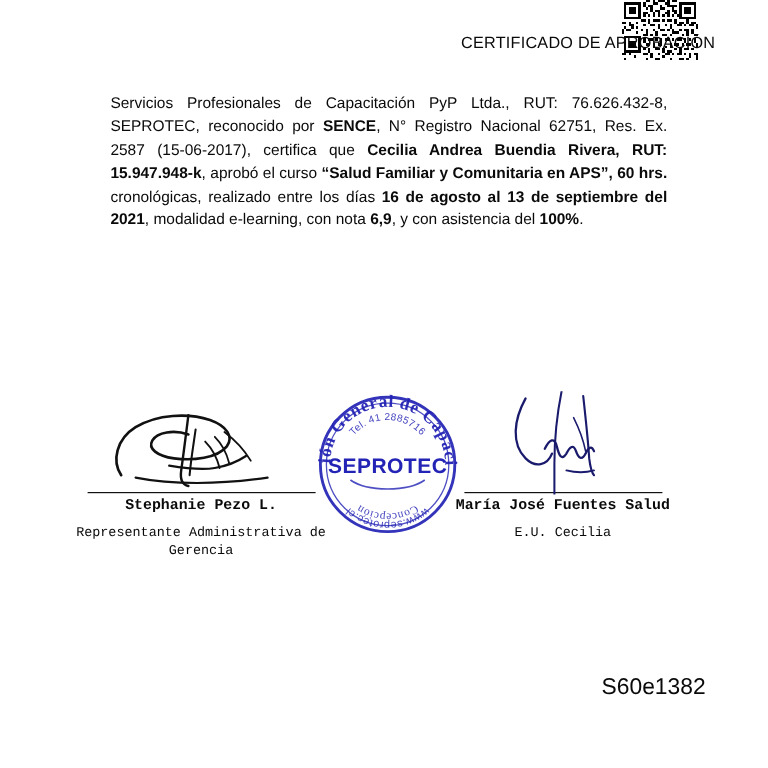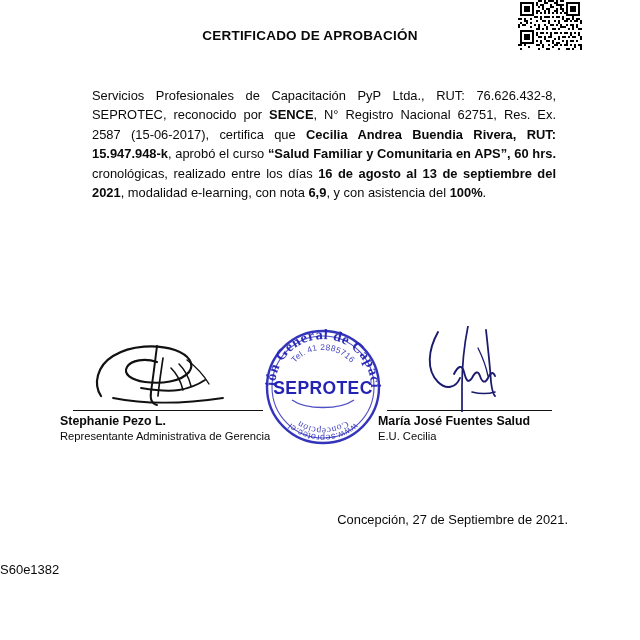--- a/index.html
+++ b/index.html
@@ -26,47 +26,47 @@
     left: 518px;
     top: 0px;
     width: 66px;
     height: 50px;
   }
   #qr-code svg { display: block; }
 
   
   #page-title {
     position: absolute;
-    left: 12px;
+    left: 0;
     top: 28px;
     width: 596px;
-    text-align: center;
+    text-align: right;
     font-size: 13.5px;
-    font-weight: bold;
+    font-weight: normal;
     letter-spacing: 0.2px;
   }
 
   
   #certificate-body {
     position: absolute;
     left: 92px;
     top: 76px;
     width: 464px;
     font-size: 12.9px;
     line-height: 19.4px;
     text-align: justify;
     text-justify: inter-word;
-    margin-top: 10px;
   }
   #certificate-body b { font-weight: bold; }
 
   
   .sig-block {
     position: absolute;
-    text-align: left;
+    text-align: center;
+    font-family: Liberation Mono, monospace;
   }
   #signature-block-left  { left: 60px;  top: 330px; width: 215px; }
   #signature-block-right { left: 378px; top: 330px; width: 182px; }
 
   .sig-ink {
     position: relative;
     height: 80px;
   }
   .sig-ink svg {
     position: absolute;
@@ -83,21 +83,21 @@
 
   .sig-name {
     font-size: 12.4px;
     font-weight: bold;
     margin-top: 3px;
     white-space: nowrap;
   }
   .sig-role {
     font-size: 11.2px;
     line-height: 14.5px;
-    margin-top: 1px;
+    margin-top: 10px;
   }
 
   
   #seal-stamp {
     position: absolute;
     left: 258px;
     top: 322px;
     width: 130px;
     height: 130px;
   }
@@ -110,21 +110,23 @@
     top: 512px;
     width: 568px;
     text-align: right;
     font-size: 12.9px;
   }
   #document-code {
     position: absolute;
     left: 0;
     top: 562px;
     width: 558px;
-    font-size: 13px;
+    text-align: right;
+    font-size: 19px;
+    padding-left: 30px;
   }
 </style>
 </head>
 <body>
 
 <div id="page">
 
   <div id="qr-code">
     <svg viewBox="0 0 33 25" width="66" height="50" shape-rendering="crispEdges" aria-hidden="true">
       <rect width="33" height="25" fill="#ffffff"></rect>
@@ -346,16 +348,15 @@
       <text font-family="'Liberation Serif', serif" font-size="9.6" fill="#2323b5" opacity="0.85" letter-spacing="0.4">
         <textPath href="#arcCity" startOffset="50%" text-anchor="middle">Concepción</textPath>
       </text>
 
       <text font-family="'Liberation Sans', sans-serif" font-size="9" fill="#2323b5" opacity="0.85" letter-spacing="0.3">
         <textPath href="#arcWeb" startOffset="50%" text-anchor="middle">www.seprotec.cl</textPath>
       </text>
     </svg>
   </div>
 
-  <div id="place-date">Concepción, 27 de Septiembre de 2021.</div>
   <div id="document-code">S60e1382</div>
 
 </div>
 
 </body></html>

